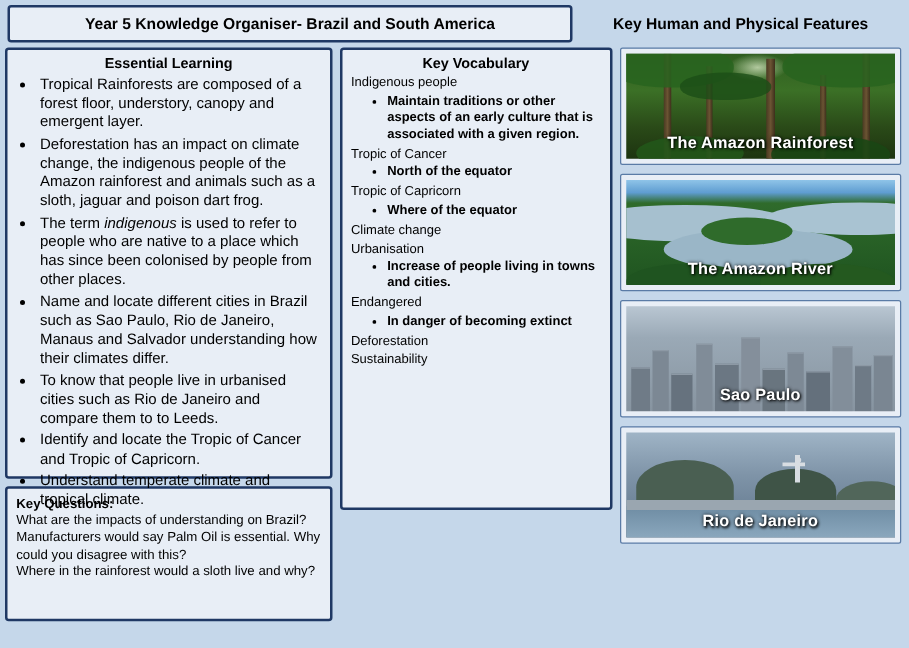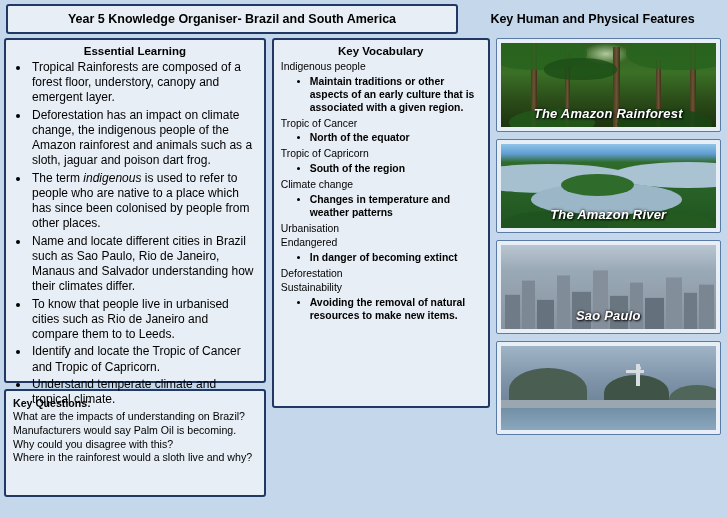--- a/index.html
+++ b/index.html
@@ -49,21 +49,21 @@
 
   
   .body-wrap {
     display: flex;
     padding: 4px 6px 6px 4px;
     gap: 6px;
     align-items: flex-start;
   }
   .left-col { width: 274px; }
   .mid-col  { width: 228px; }
-  .right-col{ width: 236px; font-style: italic; }
+  .right-col{ width: 236px; }
 
   .panel {
     background: #e8eef6;
     border: 2px solid #1f3864;
     border-radius: 3px;
     padding: 5px 7px 7px 7px;
   }
   .panel h3 {
     margin: 0 0 3px 0;
     font-size: 11.5px;
@@ -224,21 +224,21 @@
         <li>Name and locate different cities in Brazil such as Sao Paulo, Rio de Janeiro, Manaus and Salvador understanding how their climates differ.</li>
         <li>To know that people live in urbanised cities such as Rio de Janeiro and compare them to to Leeds.</li>
         <li>Identify and locate the Tropic of Cancer and Tropic of Capricorn.</li>
         <li>Understand temperate climate and tropical climate.</li>
       </ul>
     </div>
 
     <div class="panel panel-questions">
       <p class="q-title">Key Questions:</p>
       <p class="q-line">What are the impacts of understanding on Brazil?</p>
-      <p class="q-line">Manufacturers would say Palm Oil is becoming. Why could you disagree with this?</p>
+      <p class="q-line">Manufacturers would say Palm Oil is essential. Why could you disagree with this?</p>
       <p class="q-line">Where in the rainforest would a sloth live and why?</p>
     </div>
 
   </div>
 
   <div class="mid-col">
     <div class="panel panel-vocab">
       <h3>Key Vocabulary</h3>
 
       <p class="vocab-term">Indigenous people</p>
@@ -246,41 +246,38 @@
         <li>Maintain traditions or other aspects of an early culture that is associated with a given region.</li>
       </ul>
 
       <p class="vocab-term">Tropic of Cancer</p>
       <ul class="vocab-def-list">
         <li>North of the equator</li>
       </ul>
 
       <p class="vocab-term">Tropic of Capricorn</p>
       <ul class="vocab-def-list">
-        <li>South of the region</li>
+        <li>Where of the equator</li>
       </ul>
 
       <p class="vocab-term">Climate change</p>
-      <ul class="vocab-def-list">
-        <li>Changes in temperature and weather patterns</li>
-      </ul>
 
       <p class="vocab-term">Urbanisation</p>
+      <ul class="vocab-def-list">
+        <li>Increase of people living in towns and cities.</li>
+      </ul>
 
       <p class="vocab-term">Endangered</p>
       <ul class="vocab-def-list">
         <li>In danger of becoming extinct</li>
       </ul>
 
       <p class="vocab-term">Deforestation</p>
 
       <p class="vocab-term">Sustainability</p>
-      <ul class="vocab-def-list">
-        <li>Avoiding the removal of natural resources to make new items.</li>
-      </ul>
     </div>
   </div>
 
   <div class="right-col">
 
     <div class="img-card">
       <div class="img-box scene-rainforest">
         <div class="sky-gap"></div>
         <div class="trunk" style="left:14%;height:100%;"></div>
         <div class="trunk" style="left:30%;height:88%;width:5px;"></div>
@@ -329,17 +326,18 @@
     <div class="img-card">
       <div class="img-box scene-rio">
         <div class="hill" style="left:4%;bottom:22%;width:36%;height:52%;"></div>
         <div class="hill" style="left:48%;bottom:24%;width:30%;height:42%;background:#3f5447;"></div>
         <div class="hill" style="right:-4%;bottom:20%;width:26%;height:34%;background:#51665a;"></div>
         <div class="bay"></div>
         <div class="cityblock" style="left:0;width:100%;height:10%;background:#9aa6b0;"></div>
         <div class="statue" style="left:63%;bottom:52%;width:4px;height:22px;"></div>
         <div class="statue" style="left:58%;bottom:68%;width:18px;height:3px;"></div>
         <div class="statue" style="left:64%;bottom:72%;width:3px;height:4px;border-radius:50%;"></div>
+        <div class="img-caption">Rio de Janeiro</div>
       </div>
     </div>
 
   </div>
 </div>
 
 </body></html>

